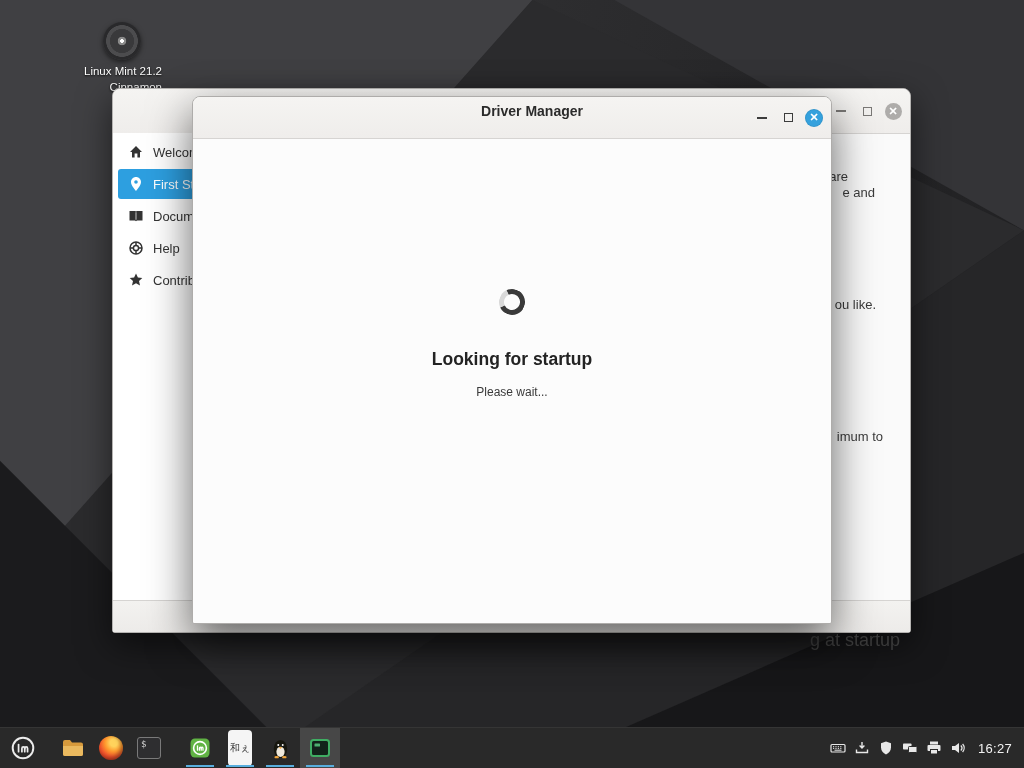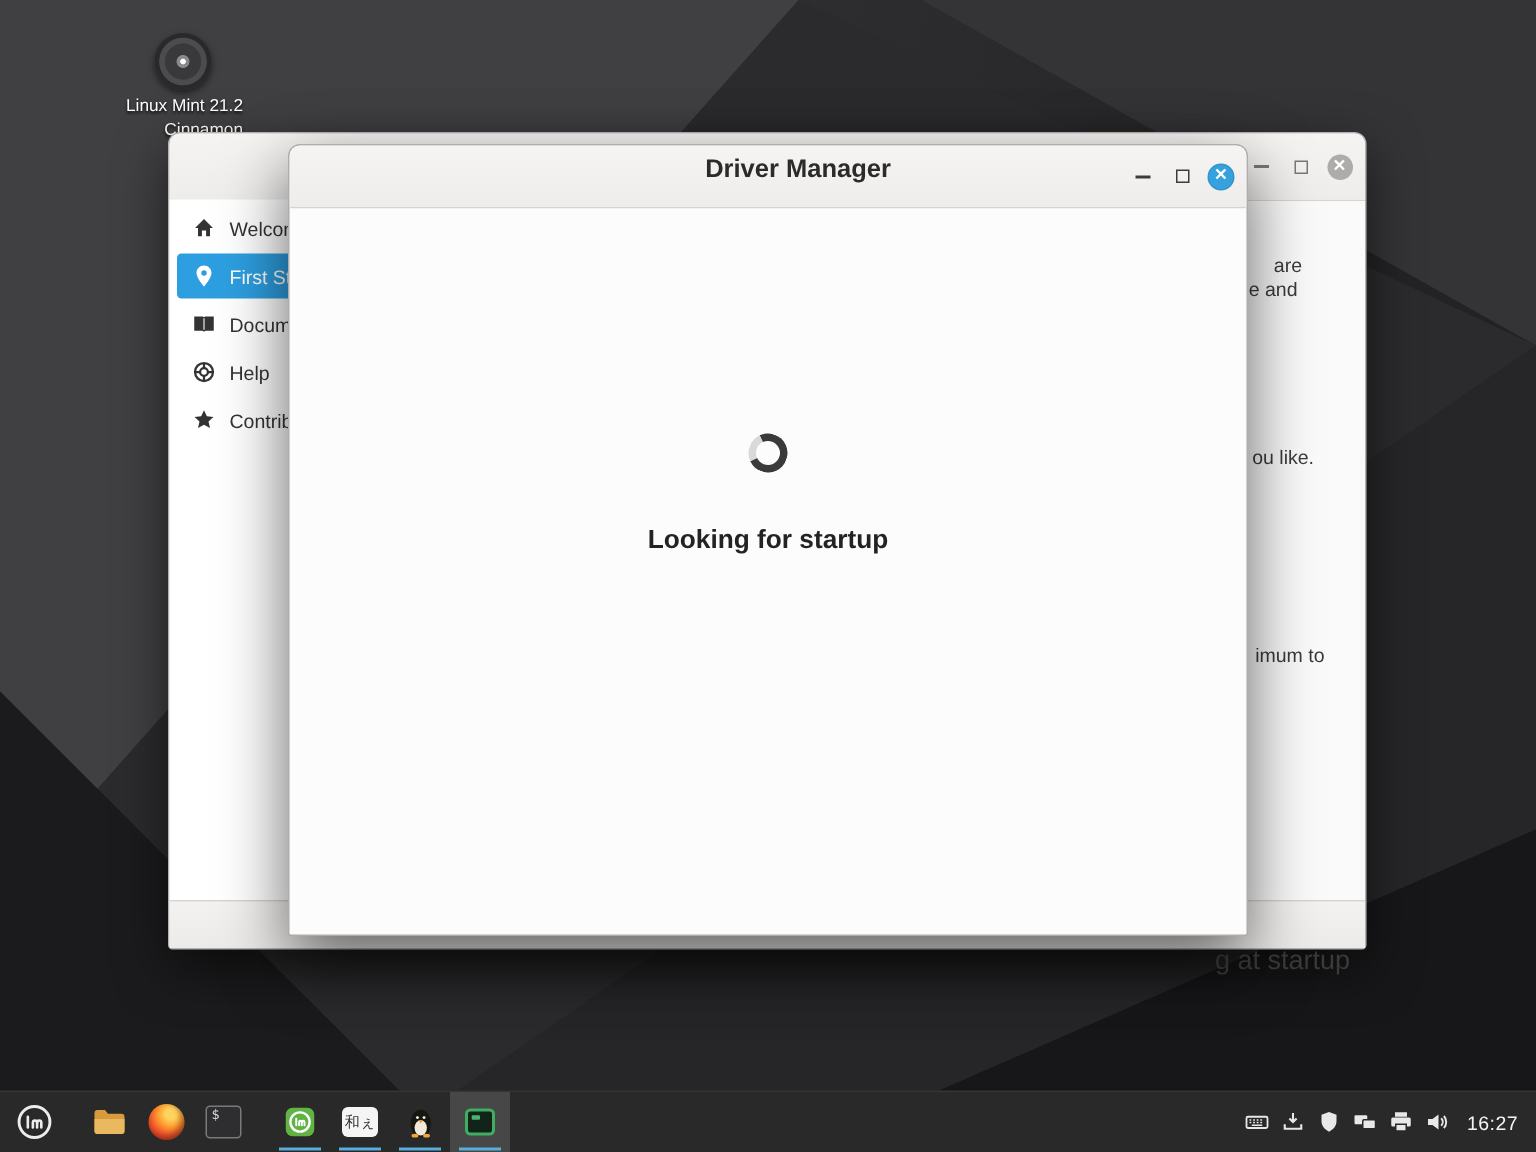--- a/index.html
+++ b/index.html
@@ -37,35 +37,35 @@
   .ww-controls{position:absolute;top:0;right:4px;height:100%;display:flex;align-items:center;}
   .ctl{width:26px;height:26px;display:flex;align-items:center;justify-content:center;}
   .glyph-min{width:10px;border-bottom:2px solid #7a7876;}
   .glyph-max{width:9px;height:9px;border:1.5px solid #7a7876;box-sizing:border-box;}
   .ww-close-circle{width:17px;height:17px;border-radius:50%;background:#aeacaa;color:#fff;font-size:11px;font-weight:bold;display:flex;align-items:center;justify-content:center;line-height:1;}
   .ww-sidebar{position:absolute;left:0;top:44px;bottom:31px;width:170px;background:#ffffff;border-right:1px solid #e2e0de;padding-top:4px;box-sizing:border-box;}
   .ww-item{height:30px;margin:0 5px 2px;display:flex;align-items:center;gap:9px;padding-left:10px;font-size:13px;color:#333;border-radius:3px;}
   .ww-item svg{flex:0 0 auto;}
   .ww-item.active{background:#2d9fe0;color:#fff;}
   .ww-content-frag{position:absolute;font-size:13px;color:#3a3a3a;white-space:nowrap;}
-  .frag0{top:80px;right:42px;text-align:right;}
-  .frag1{top:96px;right:45px;text-align:center;}
+  .frag0{top:80px;right:62px;text-align:right;}
+  .frag1{top:96px;right:35px;text-align:center;}
   .frag2{top:208px;right:34px;}
   .frag3{top:320px;right:27px;margin-top:20px;}
   .ww-footer{position:absolute;left:0;right:0;bottom:0;height:31px;background:linear-gradient(#f3f2f0,#edebe9);border-top:1px solid #d6d4d2;}
   .ww-footer-frag{position:absolute;right:10px;top:0;line-height:31px;font-size:18px;color:#3a3a3a;margin-top:24px;}
 
   
   .driver-window{
     position:absolute;left:192px;top:96px;width:640px;height:528px;z-index:3;
     background:#fcfcfc;border:1px solid #aeacaa;border-radius:8px 8px 2px 2px;
     box-shadow:0 16px 44px rgba(0,0,0,.6);box-sizing:border-box;
   }
   .dm-titlebar{height:41px;background:linear-gradient(#f5f4f2,#efedeb);border-bottom:1px solid #d6d4d2;border-radius:7px 7px 0 0;position:relative;text-align:center;}
-  .dm-title{font-size:17px;font-weight:bold;color:#2b2b2b;padding-top:6px;padding-left:40px;}
+  .dm-title{font-size:14px;font-weight:bold;color:#2b2b2b;padding-top:6px;padding-left:40px;}
   .dm-subtitle{font-size:10.5px;color:#464646;margin-top:1px;}
   .dm-controls{position:absolute;top:0;right:4px;height:100%;display:flex;align-items:center;}
   .dm-glyph-min{width:10px;border-bottom:2px solid #3c3c3c;}
   .dm-glyph-max{width:9px;height:9px;border:1.5px solid #3c3c3c;box-sizing:border-box;}
   .dm-close-circle{width:18px;height:18px;border-radius:50%;background:#35a1dd;color:#fff;font-size:11px;font-weight:bold;display:flex;align-items:center;justify-content:center;line-height:1;box-shadow:inset 0 0 0 1px rgba(0,0,0,.08);}
   .dm-body{position:absolute;left:0;right:0;top:41px;bottom:0;}
   .spinner{
     position:absolute;left:50%;top:151px;transform:translateX(-50%) rotate(20deg);
     width:26px;height:26px;border-radius:50%;box-sizing:border-box;
     border:5px solid #3a3a3a;border-left-color:#d9d9d9;
@@ -82,21 +82,21 @@
   .menu-btn{width:46px;height:40px;display:flex;align-items:center;justify-content:center;}
   .launchers{display:flex;padding-left:8px;}
   .launcher{width:38px;height:40px;display:flex;align-items:center;justify-content:center;}
   .firefox-ball{width:24px;height:24px;border-radius:50%;background:radial-gradient(circle at 62% 28%, #ffd35c 0 16%, #ff9a2e 38%, #f0542c 62%, #c7371f 88%);box-shadow:inset -2px -2px 4px rgba(0,0,0,.35);}
   .terminal-box{width:24px;height:22px;background:#2e2e30;border:1px solid #7a7a7a;border-radius:3px;box-sizing:border-box;position:relative;}
   .terminal-box span{position:absolute;left:3px;top:1px;font-size:9px;color:#d6d6d6;font-family:"DejaVu Sans Mono",monospace;}
   .winlist{display:flex;margin-left:12px;}
   .win-item{width:40px;height:40px;display:flex;align-items:center;justify-content:center;position:relative;}
   .win-item .indicator{position:absolute;left:6px;right:6px;bottom:1px;height:2px;background:#58aede;}
   .win-item.active{background:rgba(255,255,255,.14);}
-  .chars-box{width:24px;height:20px;background:#f5f5f5;border-radius:4px;display:flex;align-items:center;justify-content:center;font-size:10px;color:#333;}
+  .chars-box{width:24px;height:36px;background:#f5f5f5;border-radius:4px;display:flex;align-items:center;justify-content:center;font-size:10px;color:#333;}
   .tray{margin-left:auto;display:flex;align-items:center;gap:8px;padding-right:12px;}
   .tray-icon{width:16px;height:16px;display:flex;align-items:center;justify-content:center;}
   .clock{font-size:13px;color:#f2f2f2;margin-left:4px;letter-spacing:.3px;}
 </style>
 </head>
 <body>
 
 <div class="desktop">
   <div class="facet f1"></div>
   <div class="facet f6"></div>
@@ -186,20 +186,21 @@
           <div class="dm-glyph-max"></div>
         </div>
       <div class="ctl">
           <div class="dm-close-circle">✕</div>
         </div>
     </div>
   </div>
   <div class="dm-body">
     <div class="spinner"></div>
     <div class="dm-status-title">Looking for startup</div>
+    <div class="dm-status-msg">Please wait...</div>
   </div>
 </div>
 
 <div class="taskbar">
   <div class="menu-btn">
     <svg width="26" height="26" viewBox="0 0 24 24">
       <circle cx="12" cy="12" r="9.5" fill="none" stroke="#ececec" stroke-width="1.8"></circle>
       <g stroke="#ececec" stroke-width="1.6" stroke-linecap="round" fill="none">
         <path d="M7.9 8.8v6.6"></path>
         <path d="M11 15.4v-3c0-1.8 2.6-1.8 2.6 0v3"></path>

